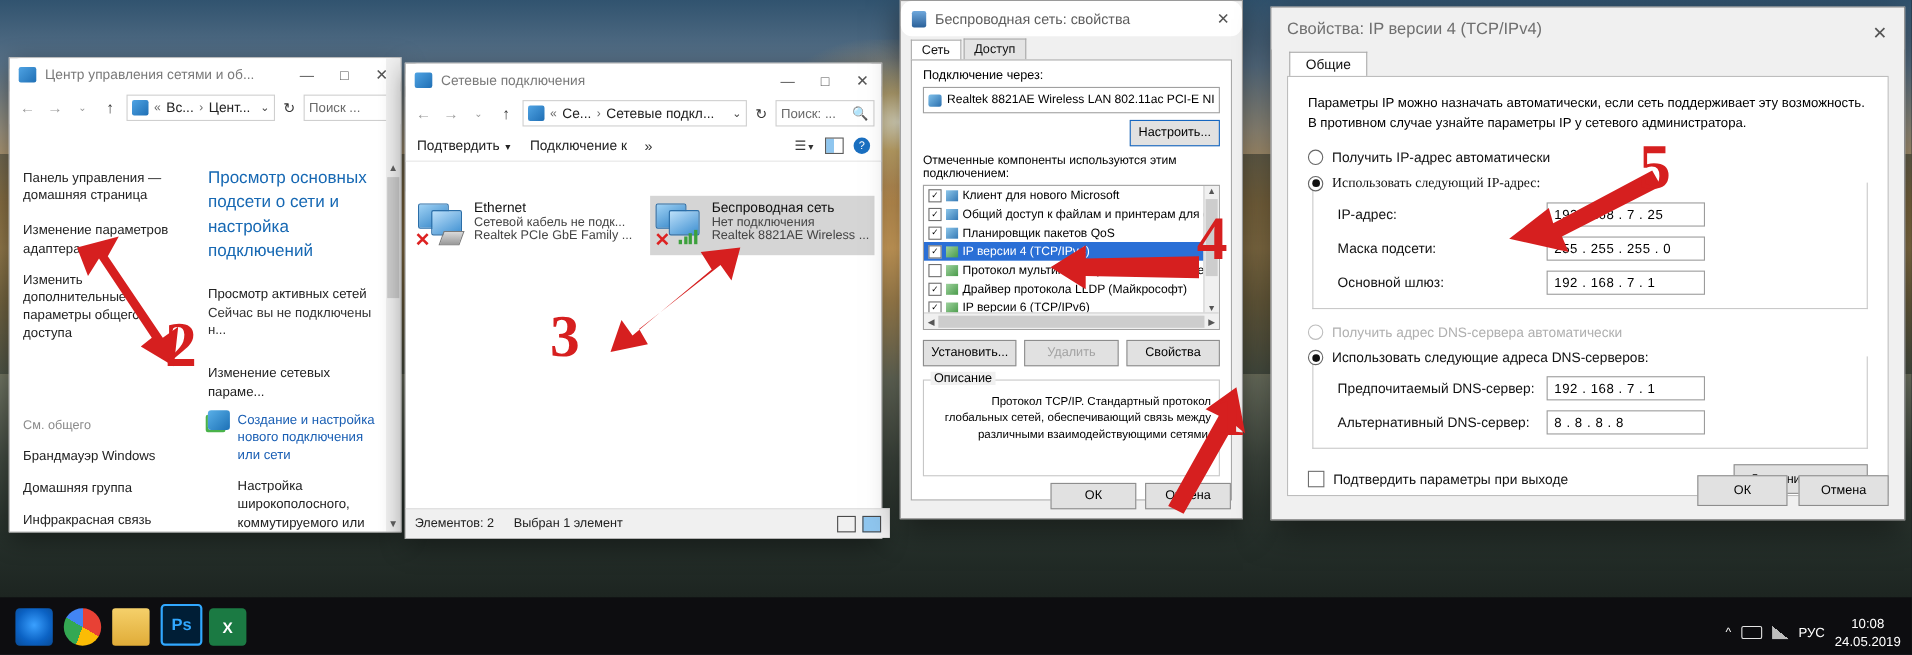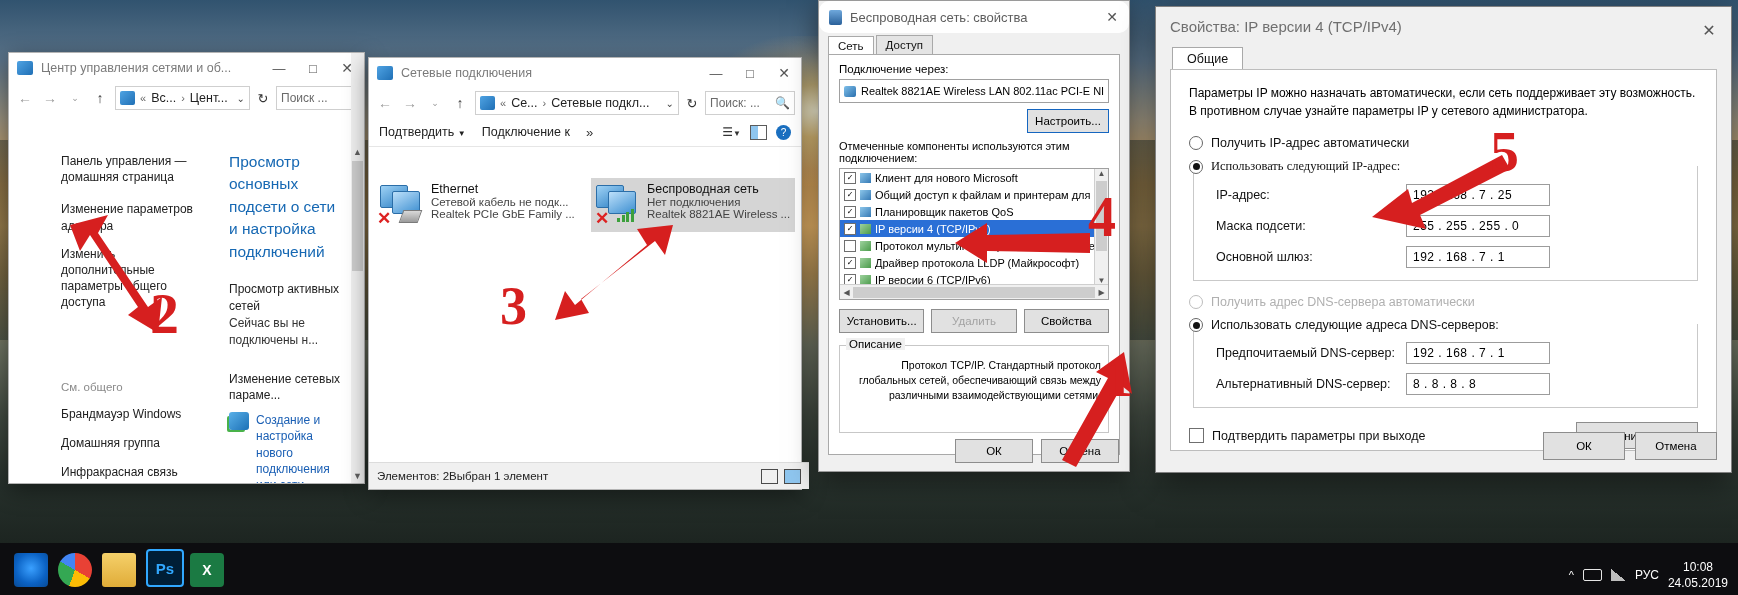--- a/index.html
+++ b/index.html
@@ -60,21 +60,21 @@
   .bigblue{color:#1668b3;font-size:15.5px;line-height:1.45;}
   .sect{color:#222;font-size:12px;line-height:1.4;}
 
   .vscroll{position:absolute;top:0;right:0;width:13px;height:100%;background:#f0f0f0;}
   .vthumb{position:absolute;left:1px;width:11px;background:#cdcdcd;}
   .vcap{position:absolute;left:0;width:13px;height:14px;color:#606060;font-size:9px;
         display:flex;align-items:center;justify-content:center;}
 
   .statusbar{position:absolute;left:0;bottom:0;width:100%;height:26px;background:#f0f0f0;
              border-top:1px solid #dcdcdc;display:flex;align-items:center;
-             font-size:11.5px;color:#222;padding-left:8px;}
+             font-size:11.5px;color:#222;gap:18px;padding-left:8px;}
   .view-icons{margin-left:auto;display:flex;gap:6px;padding-right:8px;}
 
   
   .dlg{position:absolute;background:#f0f0f0;border:1px solid #9a9a9a;
        box-shadow:0 8px 26px rgba(0,0,0,.5);}
   .dlg .titlebar{background:#fff;border-bottom:none;}
   .tabstrip{display:flex;gap:2px;padding-left:9px;height:21px;align-items:flex-end;}
   .tab{font-size:11.5px;padding:3px 9px 3px;border:1px solid #a9a9a9;border-bottom:none;
        background:#e4e4e4;color:#111;}
   .tab.sel{background:#fff;position:relative;top:1px;}
@@ -164,21 +164,21 @@
       <span class="crumb-sep">›</span>
       <span class="crumb-txt">Цент...</span>
       <span class="crumb-v">⌄</span>
     </div>
     <span class="refresh">↻</span>
     <div class="searchbox">
       <span>Поиск ...</span>
     </div>
   </div>
 
-  <div style="position:absolute;left:0;top:92px;right:13px;bottom:0;overflow:hidden;background:#fff;margin-left:40px;">
+  <div style="position:absolute;left:0;top:92px;right:13px;bottom:0;overflow:hidden;background:#fff;">
 
     <div style="position:absolute;left:12px;top:8px;width:150px;">
       <div class="nav-plain" style="margin-bottom:16px;">Панель управления — домашняя страница</div>
       <div class="nav-plain" style="margin-bottom:12px;">Изменение параметров адаптера</div>
       <div class="nav-plain">Изменить дополнительные параметры общего доступа</div>
       <div class="nav-muted" style="margin-top:70px;">См. общего</div>
       <div class="nav-plain" style="margin-top:13px;">Брандмауэр Windows</div>
       <div class="nav-plain" style="margin-top:13px;">Домашняя группа</div>
       <div class="nav-plain" style="margin-top:13px;">Инфракрасная связь</div>
 

